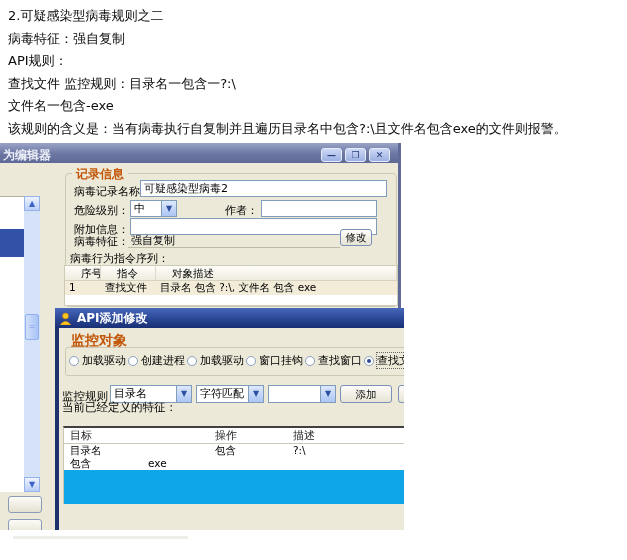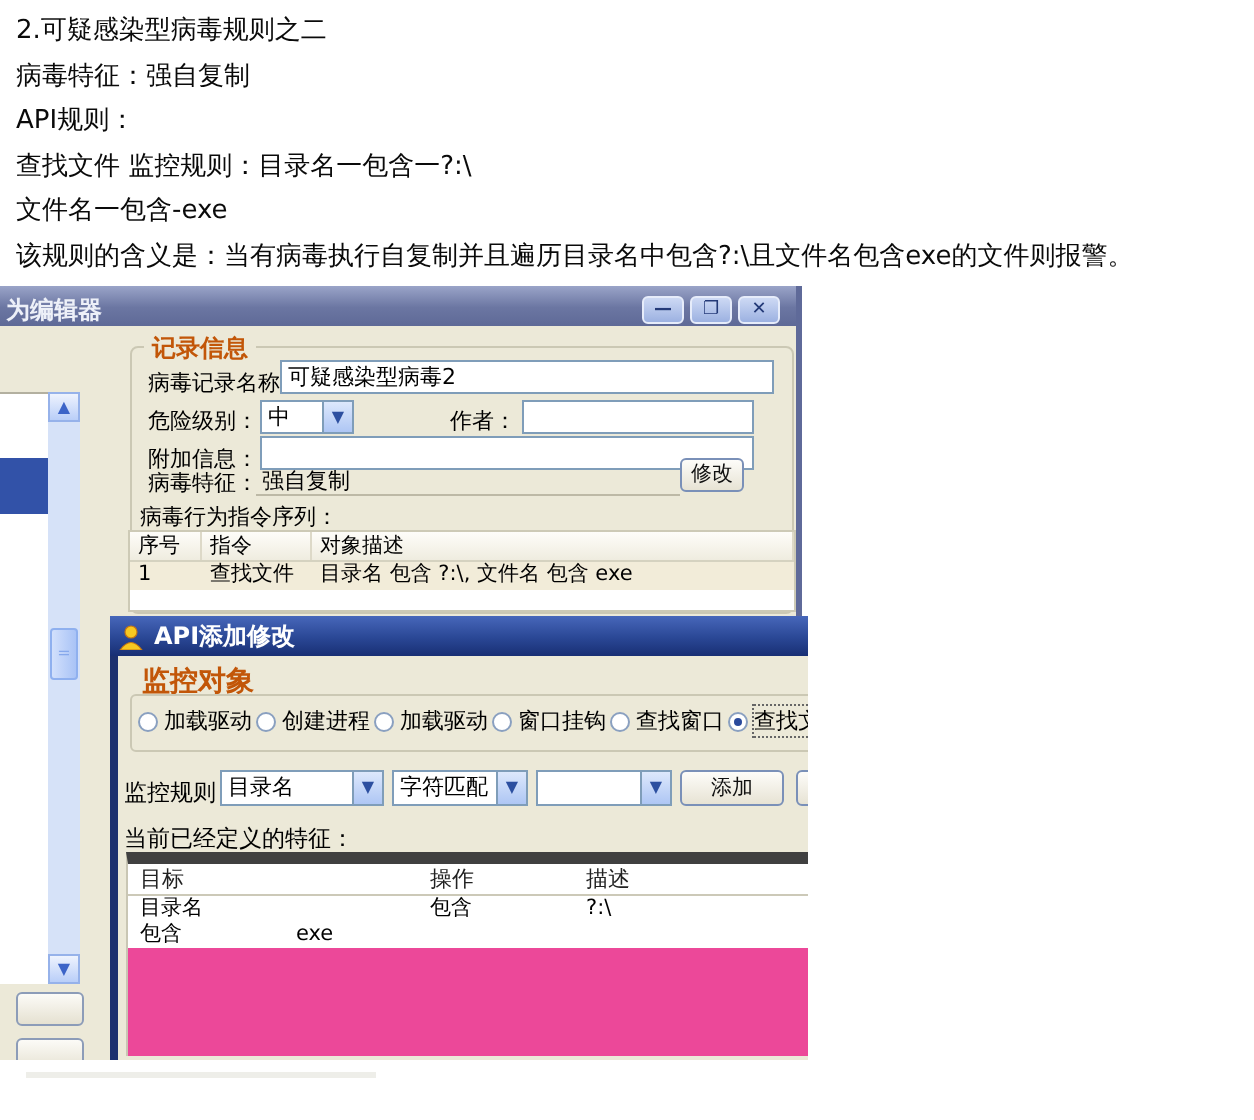--- a/index.html
+++ b/index.html
@@ -67,41 +67,41 @@
   }
   .xp-btn {
     position:absolute; border:1px solid #7a90b8; border-radius:3px;
     background:linear-gradient(180deg,#fdfcf9,#e7e3d4);
     font-size:10.5px; text-align:center; color:#111;
   }
   .feat-line { position:absolute; left:128px; top:84px; width:212px; height:1px; background:#bdb9a6; }
 
   .seq-table { position:absolute; left:64px; top:102px; width:334px; height:41px; background:#fff; border:1px solid #cdcab6; overflow:hidden; }
   .t-head { display:flex; height:15px; background:linear-gradient(180deg,#fefdf9,#efecdf); border-bottom:1px solid #d5d2c0; }
-  .t-head span { font-size:10.5px; line-height:14px; padding-left:4px; border-right:1px solid #ddd9c8; overflow:hidden; white-space:nowrap; }
+  .t-head span { font-size:10.5px; line-height:14px; padding-left:16px; border-right:1px solid #ddd9c8; overflow:hidden; white-space:nowrap; }
   .t-row { display:flex; height:14px; background:#f2ecd9; }
   .t-row span { font-size:10.5px; line-height:13px; padding-left:4px; overflow:hidden; white-space:nowrap; }
   .c1 { width:36px; } .c2 { width:55px; } .c3 { flex:1; }
 
   
   .api-dlg { position:absolute; left:55px; top:308px; width:349px; height:222px; overflow:hidden; }
   .a-title {
     height:20px; display:flex; align-items:center; gap:5px; padding-left:4px;
     background:linear-gradient(180deg,#4767ba 0%,#2a4795 55%,#182f74 100%);
     color:#fff; font-size:12px; font-weight:bold;
   }
   .a-wrap { position:absolute; top:20px; left:0; right:0; bottom:0; background:#ece9d8; border-left:4px solid #1d316f; }
   .orange-label { position:absolute; color:#c25608; font-size:14px; font-weight:bold; white-space:nowrap; }
   .radio-box { position:absolute; left:6px; top:19px; width:400px; height:29px; border:1px solid #cbc8b4; border-radius:3px; }
   .radio { position:absolute; top:25px; display:flex; align-items:center; gap:3px; }
   .rdot { width:10px; height:10px; border-radius:50%; background:#fff; border:1px solid #8aa0c0; position:relative; flex:none; }
   .radio.sel .rdot::after { content:""; position:absolute; left:2px; top:2px; width:4px; height:4px; border-radius:50%; background:#2a4a9c; }
   .radio span.rlab { font-size:11px; white-space:nowrap; }
   .radio.focus span.rlab { outline:1px dotted #666; }
-  .api-table { position:absolute; left:4px; top:98px; width:341px; height:102px; background:#ec4899; border-top:6px solid #404040; border-left:1px solid #c9c6b4; }
+  .api-table { position:absolute; left:4px; top:98px; width:341px; height:78px; background:#0ea5e9; border-top:2px solid #404040; border-left:1px solid #c9c6b4; }
   .api-table .t-head { background:#fff; border-bottom:1px solid #ccc9b8; height:16px; }
   .api-table .t-head span { border-right:none; font-size:11px; line-height:15px; color:#222; padding-left:6px; }
   .api-table .t-row { background:#fff; height:13px; }
   .api-table .t-row span { font-size:10.5px; line-height:12px; padding-left:6px; }
   .a1 { width:145px; } .a2 { width:78px; } .a3 { flex:1; }
   .shadow-line { position:absolute; left:13px; top:536px; width:175px; height:3px; background:#eeeee9; }
 </style>
 </head>
 <body>
 
@@ -224,21 +224,21 @@
         <span class="c-val">字符匹配</span>
         <span class="c-arrow">▼</span>
       </div>
       <div class="combo" style="left:209px; top:57px; width:68px; height:18px;">
         <span class="c-val"></span>
         <span class="c-arrow">▼</span>
       </div>
       <div class="xp-btn" style="left:281px; top:57px; width:52px; height:18px; line-height:16px;">添加</div>
       <div class="xp-btn" style="left:339px; top:57px; width:40px; height:18px;"></div>
 
-      <span class="fld-label" style="left:3px; top:84px; font-size:11.5px;text-align:center;">当前已经定义的特征：</span>
+      <span class="fld-label" style="left:3px; top:72px; font-size:11.5px;text-align:center;">当前已经定义的特征：</span>
 
       <div class="api-table">
         <div class="t-head">
           <span class="a1">目标</span>
           <span class="a2">操作</span>
           <span class="a3">描述</span>
         </div>
         <div class="t-row">
           <span class="a1">目录名</span>
           <span class="a2">包含</span>

